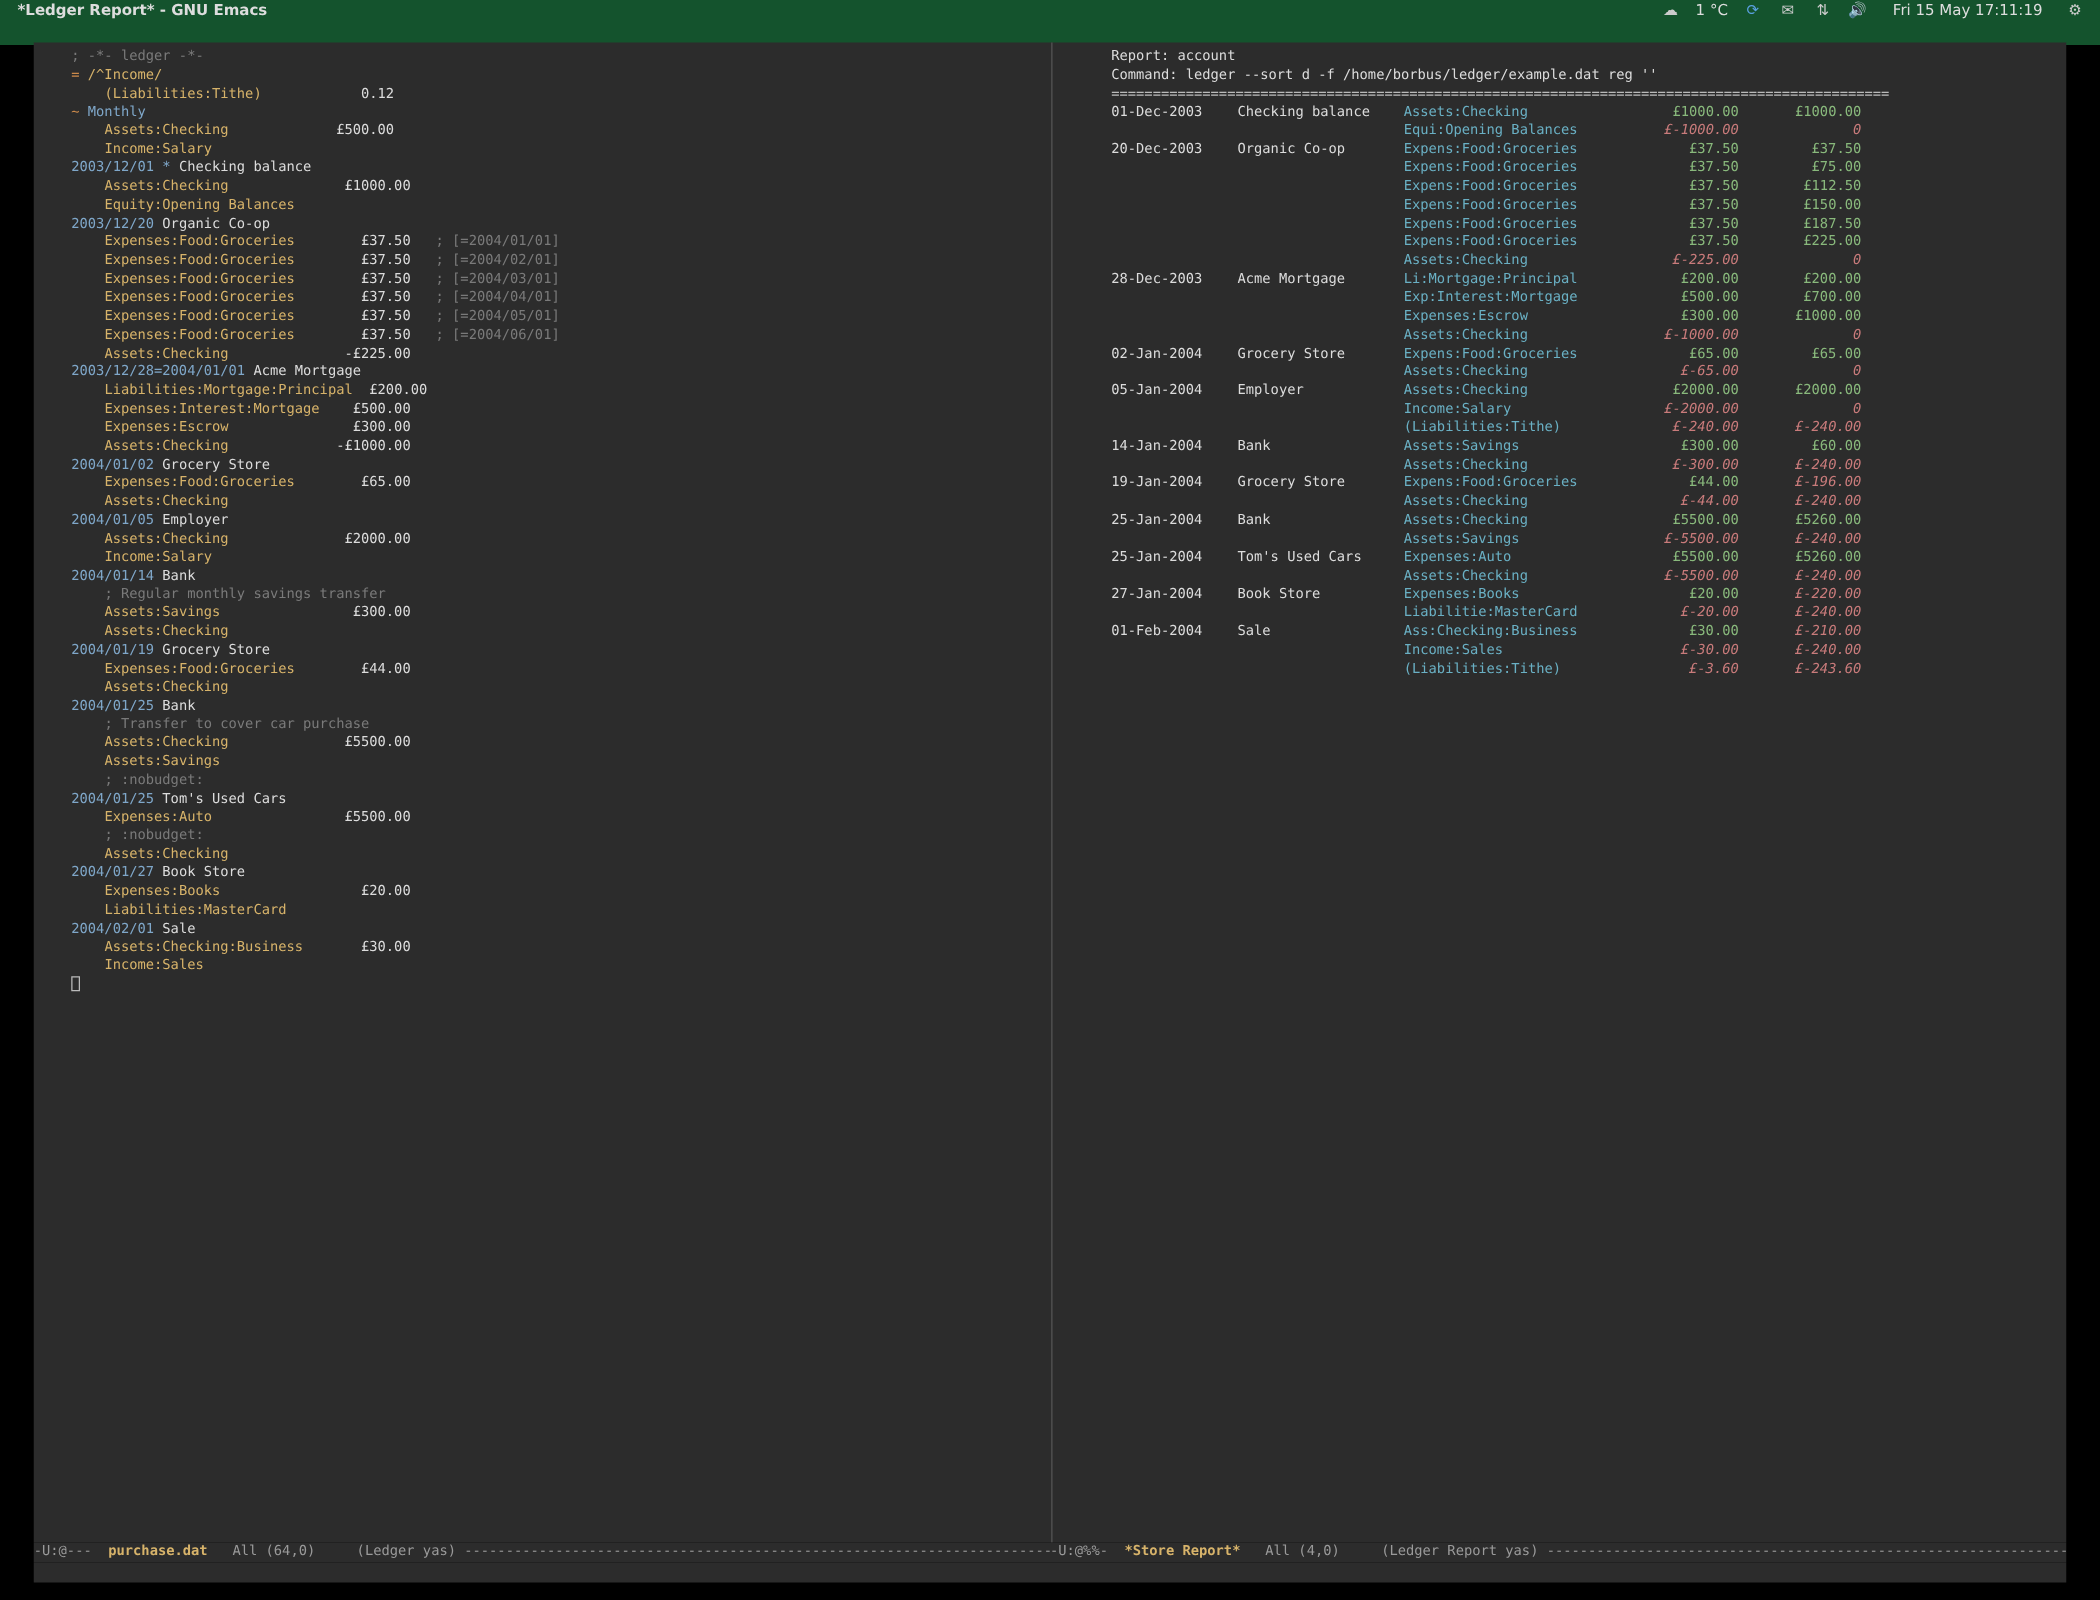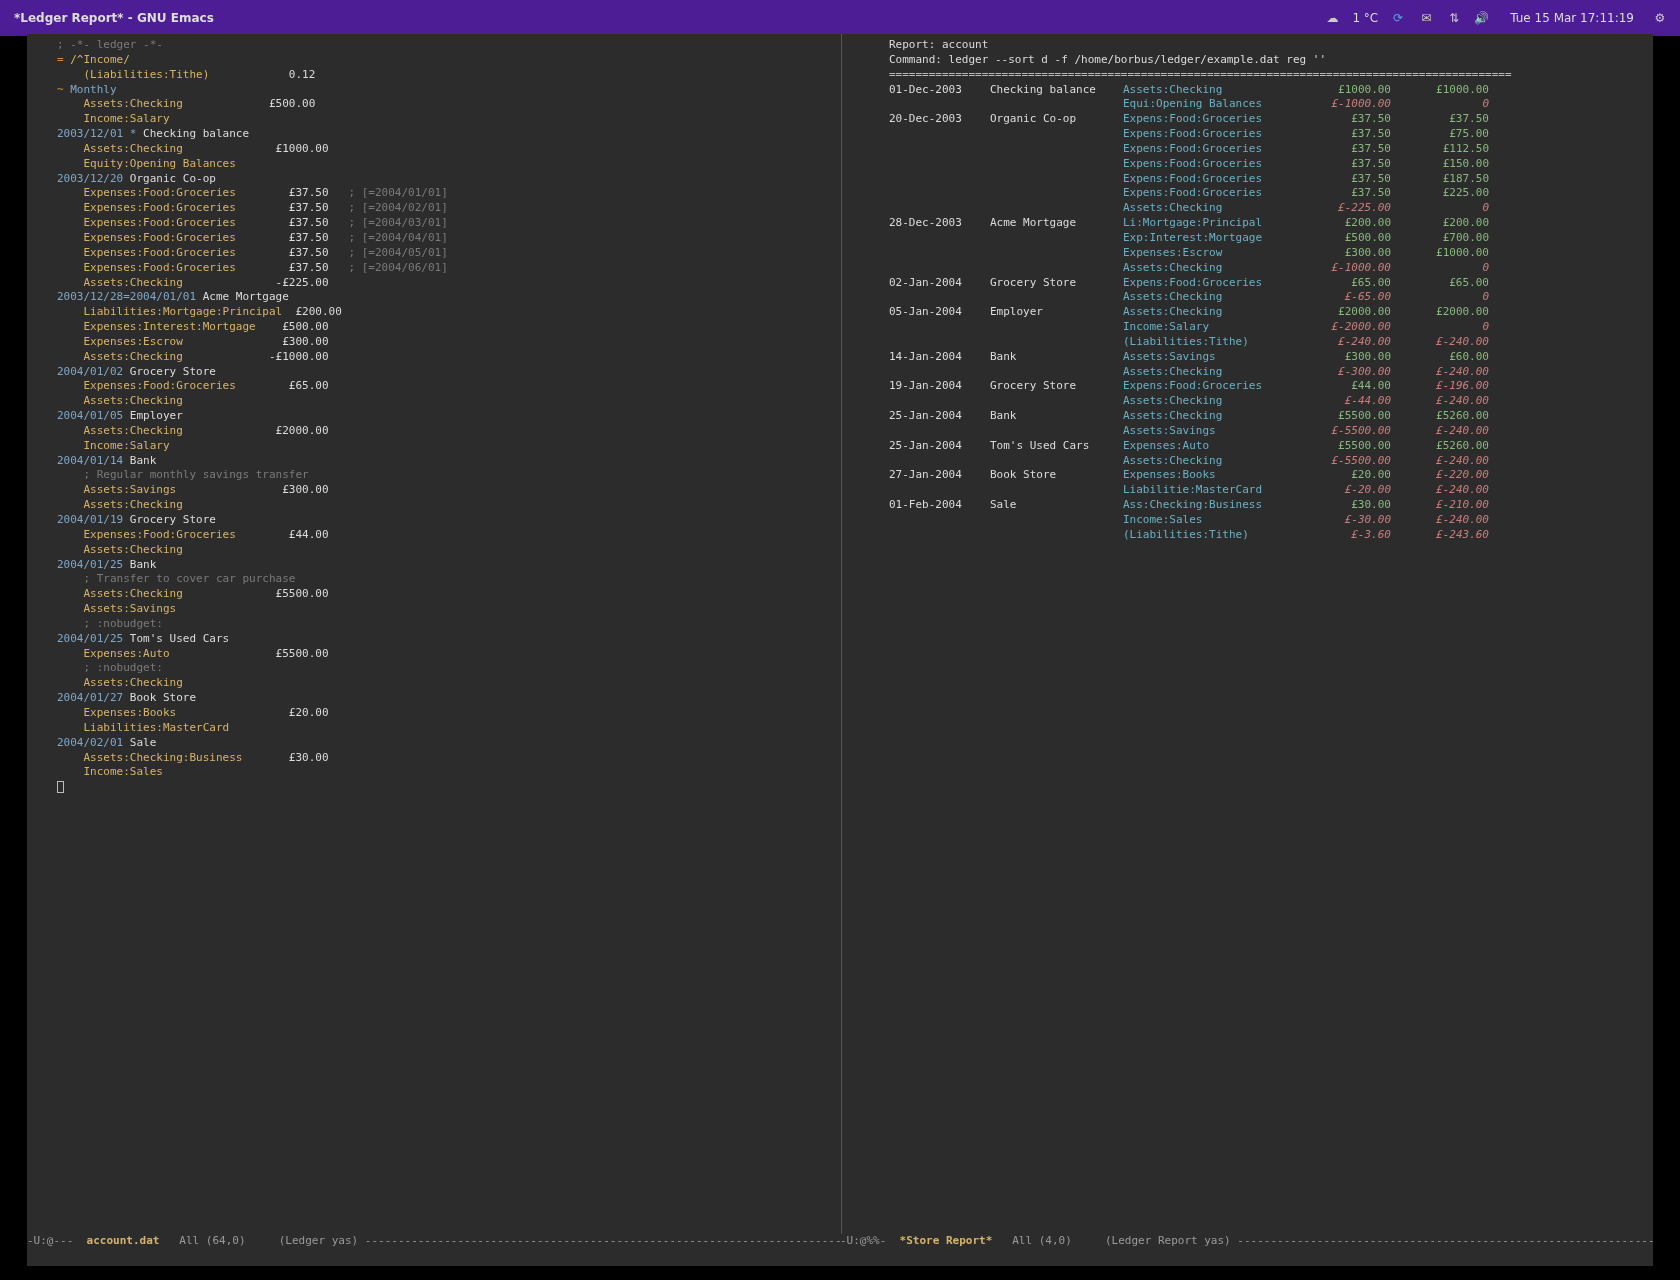--- a/index.html
+++ b/index.html
@@ -11,23 +11,23 @@
     width:1680px;
     height:1280px;
     overflow:hidden;
     line-height:1.35;
   }
   
   .panel {
     position:absolute;
     top:0; left:0; right:0;
     height:36px;
-    background:#4c1d95;
+    background:#14532d;
     display:flex;
-    align-items:center;
+    align-items:flex-start;
     font-family:"DejaVu Sans",sans-serif;
     font-size:12px;
     color:#ddd;
   }
   .panel-left { padding-left:14px; flex:1; font-weight:bold;}
   .panel-right { display:flex; align-items:center; gap:12px; padding-right:12px;}
   .tray-icon { width:16px; height:16px; display:flex; align-items:center; justify-content:center; color:#ccc;}
   .clock { margin-left:8px; margin-right:6px;}
   
   .frame {
@@ -92,34 +92,34 @@
 
 <div class="panel">
   <div class="panel-left">*Ledger Report* - GNU Emacs</div>
   <div class="panel-right">
     <span class="tray-icon">☁</span>
     <span>1 °C</span>
     <span class="tray-icon" style="color:#5aa0e0">⟳</span>
     <span class="tray-icon">✉</span>
     <span class="tray-icon">⇅</span>
     <span class="tray-icon">🔊</span>
-    <span class="clock">Tue 15 Mar 17:11:19</span>
+    <span class="clock">Fri 15 May 17:11:19</span>
     <span class="tray-icon">⚙</span>
   </div>
 </div>
 
 <div class="frame">
 
   <div class="wnd" id="left-wnd">
     <div class="buf" id="left-buf"><div class="row"><span class="c-comment">; -*- ledger -*-</span></div><div class="row"></div><div class="row"><span class="c-orange">= </span><span class="c-yellow">/^Income/</span></div><div class="row">    <span class="c-yellow">(Liabilities:Tithe)         </span>   <span class="c-white">0.12</span></div><div class="row"></div><div class="row"><span class="c-orange">~ </span><span class="c-blue">Monthly</span></div><div class="row">    <span class="c-yellow">Assets:Checking             </span><span class="c-white">£500.00</span></div><div class="row">    <span class="c-yellow">Income:Salary</span></div><div class="row"></div><div class="row"><span class="c-blue">2003/12/01</span> <span class="c-blue">* </span><span class="c-white">Checking balance</span></div><div class="row">    <span class="c-yellow">Assets:Checking             </span><span class="c-white"> £1000.00</span></div><div class="row">    <span class="c-yellow">Equity:Opening Balances     </span></div><div class="row"></div><div class="row"><span class="c-blue">2003/12/20</span> <span class="c-white">Organic Co-op</span></div><div class="row">    <span class="c-yellow">Expenses:Food:Groceries     </span><span class="c-white">   £37.50</span>   <span class="c-comment">; [=2004/01/01]</span></div><div class="row">    <span class="c-yellow">Expenses:Food:Groceries     </span><span class="c-white">   £37.50</span>   <span class="c-comment">; [=2004/02/01]</span></div><div class="row">    <span class="c-yellow">Expenses:Food:Groceries     </span><span class="c-white">   £37.50</span>   <span class="c-comment">; [=2004/03/01]</span></div><div class="row">    <span class="c-yellow">Expenses:Food:Groceries     </span><span class="c-white">   £37.50</span>   <span class="c-comment">; [=2004/04/01]</span></div><div class="row">    <span class="c-yellow">Expenses:Food:Groceries     </span><span class="c-white">   £37.50</span>   <span class="c-comment">; [=2004/05/01]</span></div><div class="row">    <span class="c-yellow">Expenses:Food:Groceries     </span><span class="c-white">   £37.50</span>   <span class="c-comment">; [=2004/06/01]</span></div><div class="row">    <span class="c-yellow">Assets:Checking             </span><span class="c-white"> -£225.00</span></div><div class="row"></div><div class="row"><span class="c-blue">2003/12/28=2004/01/01</span> <span class="c-white">Acme Mortgage</span></div><div class="row">    <span class="c-yellow">Liabilities:Mortgage:Principal</span><span class="c-white">  £200.00</span></div><div class="row">    <span class="c-yellow">Expenses:Interest:Mortgage  </span><span class="c-white">  £500.00</span></div><div class="row">    <span class="c-yellow">Expenses:Escrow             </span><span class="c-white">  £300.00</span></div><div class="row">    <span class="c-yellow">Assets:Checking             </span><span class="c-white">-£1000.00</span></div><div class="row"></div><div class="row"><span class="c-blue">2004/01/02</span> <span class="c-white">Grocery Store</span></div><div class="row">    <span class="c-yellow">Expenses:Food:Groceries     </span><span class="c-white">   £65.00</span></div><div class="row">    <span class="c-yellow">Assets:Checking             </span></div><div class="row"></div><div class="row"><span class="c-blue">2004/01/05</span> <span class="c-white">Employer</span></div><div class="row">    <span class="c-yellow">Assets:Checking             </span><span class="c-white"> £2000.00</span></div><div class="row">    <span class="c-yellow">Income:Salary               </span></div><div class="row"></div><div class="row"><span class="c-blue">2004/01/14</span> <span class="c-white">Bank</span></div><div class="row">    <span class="c-comment">; Regular monthly savings transfer</span></div><div class="row">    <span class="c-yellow">Assets:Savings              </span><span class="c-white">  £300.00</span></div><div class="row">    <span class="c-yellow">Assets:Checking             </span></div><div class="row"></div><div class="row"><span class="c-blue">2004/01/19</span> <span class="c-white">Grocery Store</span></div><div class="row">    <span class="c-yellow">Expenses:Food:Groceries     </span><span class="c-white">   £44.00</span></div><div class="row">    <span class="c-yellow">Assets:Checking             </span></div><div class="row"></div><div class="row"><span class="c-blue">2004/01/25</span> <span class="c-white">Bank</span></div><div class="row">    <span class="c-comment">; Transfer to cover car purchase</span></div><div class="row">    <span class="c-yellow">Assets:Checking             </span><span class="c-white"> £5500.00</span></div><div class="row">    <span class="c-yellow">Assets:Savings              </span></div><div class="row">    <span class="c-comment">; :nobudget:</span></div><div class="row"></div><div class="row"><span class="c-blue">2004/01/25</span> <span class="c-white">Tom's Used Cars</span></div><div class="row">    <span class="c-yellow">Expenses:Auto               </span><span class="c-white"> £5500.00</span></div><div class="row">    <span class="c-comment">; :nobudget:</span></div><div class="row">    <span class="c-yellow">Assets:Checking             </span></div><div class="row"></div><div class="row"><span class="c-blue">2004/01/27</span> <span class="c-white">Book Store</span></div><div class="row">    <span class="c-yellow">Expenses:Books              </span><span class="c-white">   £20.00</span></div><div class="row">    <span class="c-yellow">Liabilities:MasterCard      </span></div><div class="row"></div><div class="row"><span class="c-blue">2004/02/01</span> <span class="c-white">Sale</span></div><div class="row">    <span class="c-yellow">Assets:Checking:Business    </span><span class="c-white">   £30.00</span></div><div class="row">    <span class="c-yellow">Income:Sales                </span></div><div class="row"></div><span class="cursor"></span></div>
   </div>
 
   <div class="wnd" id="right-wnd">
     <div class="buf" id="right-buf"><div class="row"><span class="c-white">Report: account</span></div><div class="row"><span class="c-white">Command: ledger --sort d -f /home/borbus/ledger/example.dat reg ''</span></div><div class="row hr">==============================================================================================</div><div class="reg"><span class="d c-white">01-Dec-2003</span><span class="p c-white">Checking balance</span><span class="a c-cyan">Assets:Checking</span><span class="v1 c-green">£1000.00</span><span class="v2 c-green">£1000.00</span></div><div class="reg"><span class="d c-white"></span><span class="p c-white"></span><span class="a c-cyan">Equi:Opening Balances</span><span class="v1 c-red">£-1000.00</span><span class="v2 c-red">0</span></div><div class="reg"><span class="d c-white">20-Dec-2003</span><span class="p c-white">Organic Co-op</span><span class="a c-cyan">Expens:Food:Groceries</span><span class="v1 c-green">£37.50</span><span class="v2 c-green">£37.50</span></div><div class="reg"><span class="d c-white"></span><span class="p c-white"></span><span class="a c-cyan">Expens:Food:Groceries</span><span class="v1 c-green">£37.50</span><span class="v2 c-green">£75.00</span></div><div class="reg"><span class="d c-white"></span><span class="p c-white"></span><span class="a c-cyan">Expens:Food:Groceries</span><span class="v1 c-green">£37.50</span><span class="v2 c-green">£112.50</span></div><div class="reg"><span class="d c-white"></span><span class="p c-white"></span><span class="a c-cyan">Expens:Food:Groceries</span><span class="v1 c-green">£37.50</span><span class="v2 c-green">£150.00</span></div><div class="reg"><span class="d c-white"></span><span class="p c-white"></span><span class="a c-cyan">Expens:Food:Groceries</span><span class="v1 c-green">£37.50</span><span class="v2 c-green">£187.50</span></div><div class="reg"><span class="d c-white"></span><span class="p c-white"></span><span class="a c-cyan">Expens:Food:Groceries</span><span class="v1 c-green">£37.50</span><span class="v2 c-green">£225.00</span></div><div class="reg"><span class="d c-white"></span><span class="p c-white"></span><span class="a c-cyan">Assets:Checking</span><span class="v1 c-red">£-225.00</span><span class="v2 c-red">0</span></div><div class="reg"><span class="d c-white">28-Dec-2003</span><span class="p c-white">Acme Mortgage</span><span class="a c-cyan">Li:Mortgage:Principal</span><span class="v1 c-green">£200.00</span><span class="v2 c-green">£200.00</span></div><div class="reg"><span class="d c-white"></span><span class="p c-white"></span><span class="a c-cyan">Exp:Interest:Mortgage</span><span class="v1 c-green">£500.00</span><span class="v2 c-green">£700.00</span></div><div class="reg"><span class="d c-white"></span><span class="p c-white"></span><span class="a c-cyan">Expenses:Escrow</span><span class="v1 c-green">£300.00</span><span class="v2 c-green">£1000.00</span></div><div class="reg"><span class="d c-white"></span><span class="p c-white"></span><span class="a c-cyan">Assets:Checking</span><span class="v1 c-red">£-1000.00</span><span class="v2 c-red">0</span></div><div class="reg"><span class="d c-white">02-Jan-2004</span><span class="p c-white">Grocery Store</span><span class="a c-cyan">Expens:Food:Groceries</span><span class="v1 c-green">£65.00</span><span class="v2 c-green">£65.00</span></div><div class="reg"><span class="d c-white"></span><span class="p c-white"></span><span class="a c-cyan">Assets:Checking</span><span class="v1 c-red">£-65.00</span><span class="v2 c-red">0</span></div><div class="reg"><span class="d c-white">05-Jan-2004</span><span class="p c-white">Employer</span><span class="a c-cyan">Assets:Checking</span><span class="v1 c-green">£2000.00</span><span class="v2 c-green">£2000.00</span></div><div class="reg"><span class="d c-white"></span><span class="p c-white"></span><span class="a c-cyan">Income:Salary</span><span class="v1 c-red">£-2000.00</span><span class="v2 c-red">0</span></div><div class="reg"><span class="d c-white"></span><span class="p c-white"></span><span class="a c-cyan">(Liabilities:Tithe)</span><span class="v1 c-red">£-240.00</span><span class="v2 c-red">£-240.00</span></div><div class="reg"><span class="d c-white">14-Jan-2004</span><span class="p c-white">Bank</span><span class="a c-cyan">Assets:Savings</span><span class="v1 c-green">£300.00</span><span class="v2 c-green">£60.00</span></div><div class="reg"><span class="d c-white"></span><span class="p c-white"></span><span class="a c-cyan">Assets:Checking</span><span class="v1 c-red">£-300.00</span><span class="v2 c-red">£-240.00</span></div><div class="reg"><span class="d c-white">19-Jan-2004</span><span class="p c-white">Grocery Store</span><span class="a c-cyan">Expens:Food:Groceries</span><span class="v1 c-green">£44.00</span><span class="v2 c-red">£-196.00</span></div><div class="reg"><span class="d c-white"></span><span class="p c-white"></span><span class="a c-cyan">Assets:Checking</span><span class="v1 c-red">£-44.00</span><span class="v2 c-red">£-240.00</span></div><div class="reg"><span class="d c-white">25-Jan-2004</span><span class="p c-white">Bank</span><span class="a c-cyan">Assets:Checking</span><span class="v1 c-green">£5500.00</span><span class="v2 c-green">£5260.00</span></div><div class="reg"><span class="d c-white"></span><span class="p c-white"></span><span class="a c-cyan">Assets:Savings</span><span class="v1 c-red">£-5500.00</span><span class="v2 c-red">£-240.00</span></div><div class="reg"><span class="d c-white">25-Jan-2004</span><span class="p c-white">Tom's Used Cars</span><span class="a c-cyan">Expenses:Auto</span><span class="v1 c-green">£5500.00</span><span class="v2 c-green">£5260.00</span></div><div class="reg"><span class="d c-white"></span><span class="p c-white"></span><span class="a c-cyan">Assets:Checking</span><span class="v1 c-red">£-5500.00</span><span class="v2 c-red">£-240.00</span></div><div class="reg"><span class="d c-white">27-Jan-2004</span><span class="p c-white">Book Store</span><span class="a c-cyan">Expenses:Books</span><span class="v1 c-green">£20.00</span><span class="v2 c-red">£-220.00</span></div><div class="reg"><span class="d c-white"></span><span class="p c-white"></span><span class="a c-cyan">Liabilitie:MasterCard</span><span class="v1 c-red">£-20.00</span><span class="v2 c-red">£-240.00</span></div><div class="reg"><span class="d c-white">01-Feb-2004</span><span class="p c-white">Sale</span><span class="a c-cyan">Ass:Checking:Business</span><span class="v1 c-green">£30.00</span><span class="v2 c-red">£-210.00</span></div><div class="reg"><span class="d c-white"></span><span class="p c-white"></span><span class="a c-cyan">Income:Sales</span><span class="v1 c-red">£-30.00</span><span class="v2 c-red">£-240.00</span></div><div class="reg"><span class="d c-white"></span><span class="p c-white"></span><span class="a c-cyan">(Liabilities:Tithe)</span><span class="v1 c-red">£-3.60</span><span class="v2 c-red">£-243.60</span></div></div>
   </div>
 
 </div>
 
 <div class="modelines">
-  <div class="ml" id="ml-left">-U:@---  <span class="buf-name">account.dat</span>   All (64,0)     (Ledger yas) --------------------------------------------------------------------------------------------------------------------------------------------------------------------------------------------------------</div>
+  <div class="ml" id="ml-left">-U:@---  <span class="buf-name">purchase.dat</span>   All (64,0)     (Ledger yas) --------------------------------------------------------------------------------------------------------------------------------------------------------------------------------------------------------</div>
   <div class="ml" id="ml-right">-U:@%%-  <span class="buf-name">*Store Report*</span>   All (4,0)     (Ledger Report yas) --------------------------------------------------------------------------------------------------------------------------------------------------------------------------------------------------------</div>
 </div>
 <div class="minibuf"></div>
 
 </body></html>

